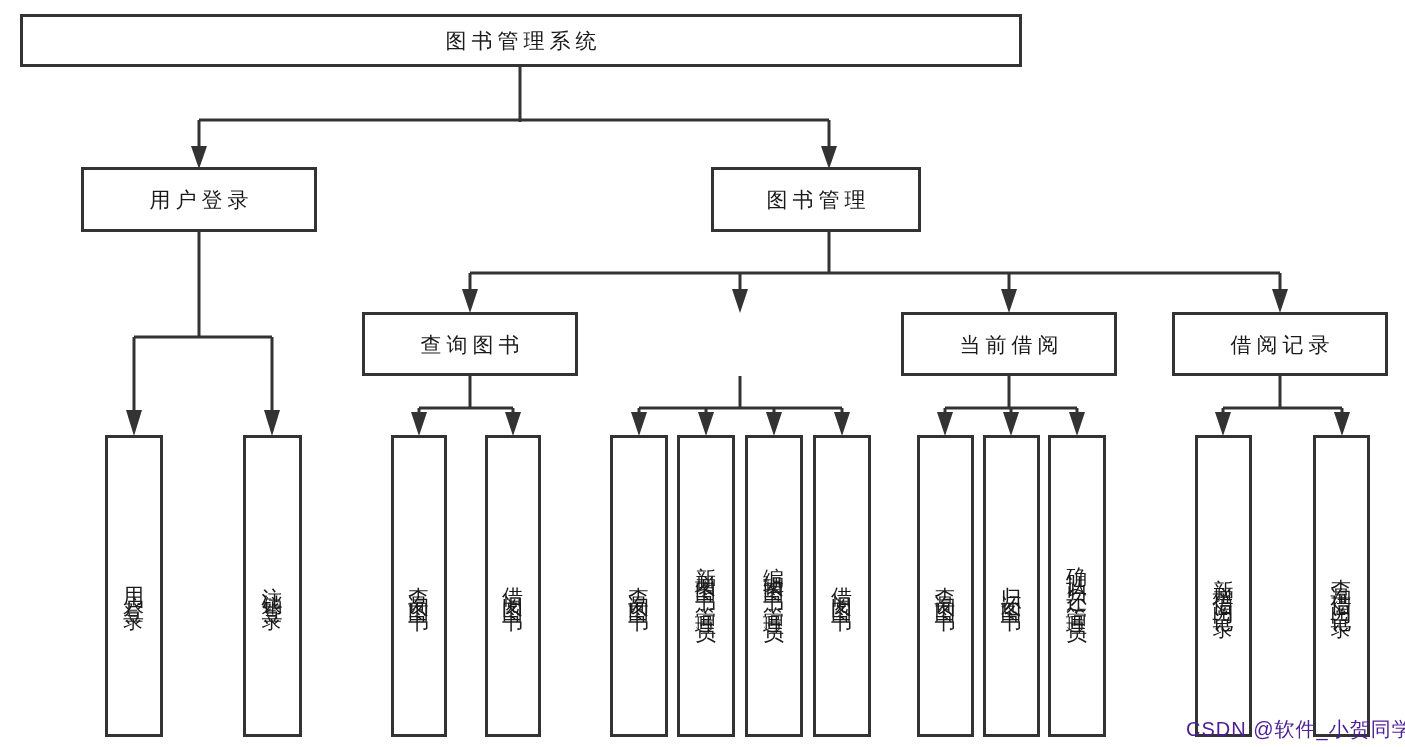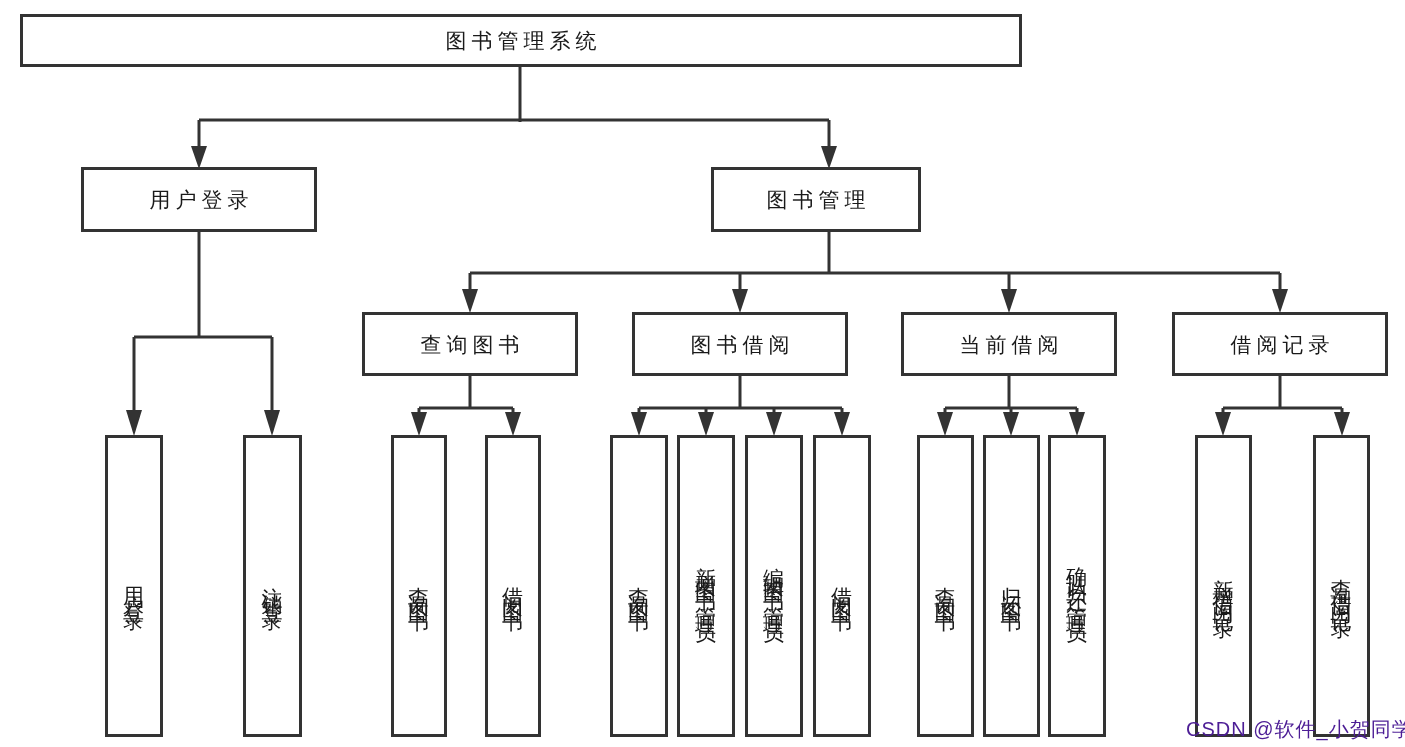--- a/index.html
+++ b/index.html
@@ -135,23 +135,20 @@
   <div class="box hbox" style="left:81px; top:167px; width:236px; height:65px;">
     <span>用户登录</span>
   </div>
   <div class="box hbox" style="left:711px; top:167px; width:210px; height:65px;">
     <span>图书管理</span>
   </div>
 
   <div class="box hbox" style="left:362px; top:312px; width:216px; height:64px;">
     <span>查询图书</span>
   </div>
-  <div class="box hbox" style="left:632px; top:312px; width:216px; height:64px;">
-    <span>图书借阅</span>
-  </div>
   <div class="box hbox" style="left:901px; top:312px; width:216px; height:64px;justify-content:center;">
     <span>当前借阅</span>
   </div>
   <div class="box hbox" style="left:1172px; top:312px; width:216px; height:64px;">
     <span>借阅记录</span>
   </div>
 
   <div class="box vbox" style="left:105px; top:435px; width:58px; height:302px;">
     <span>用户登录</span>
   </div>

